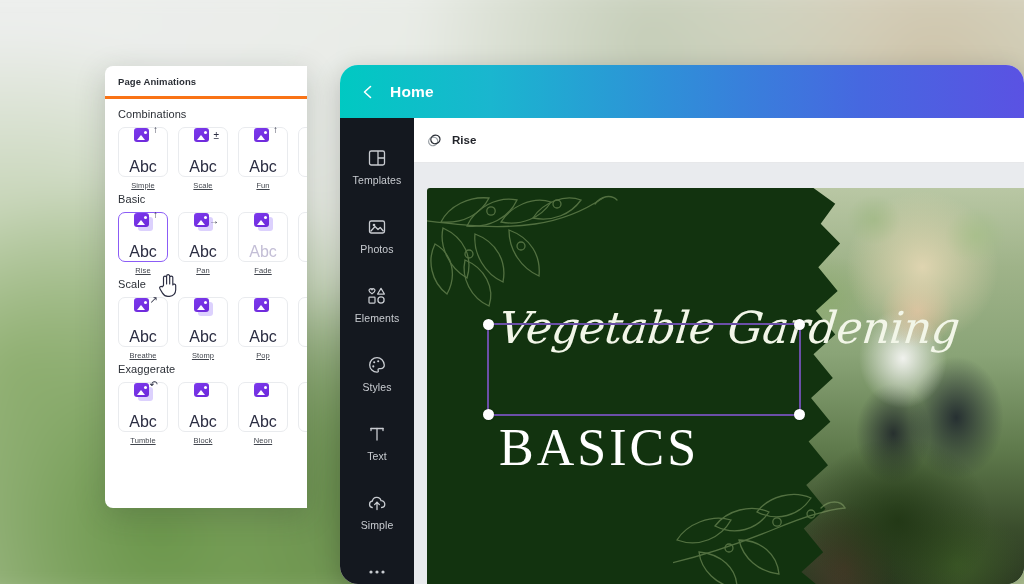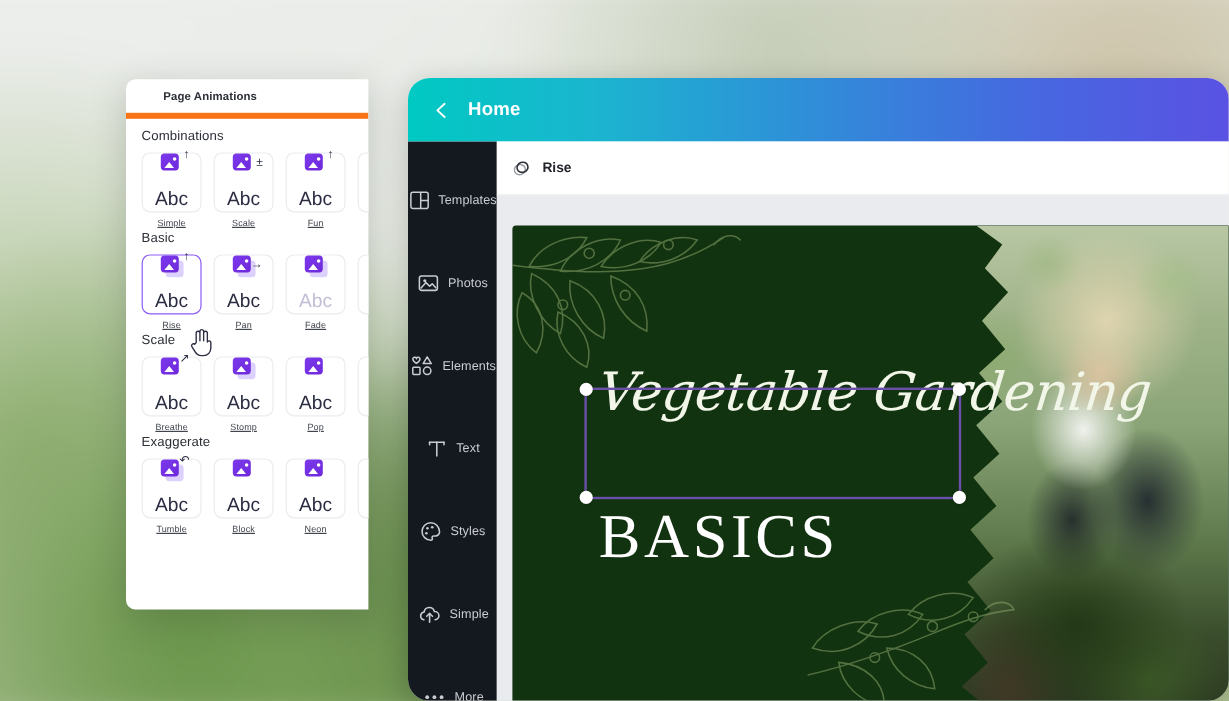--- a/index.html
+++ b/index.html
@@ -49,21 +49,21 @@
   }
 
   
   #tool-rail {
     position: absolute; left: 0; top: 53px; width: 74px; height: 466px;
     background: #14181f;
     padding-top: 14px;
   }
   .rail-item {
     width: 74px; height: 69px;
-    display: flex; align-items: center; justify-content: center;
+    display: flex; flex-direction: column; align-items: center; justify-content: center;
     gap: 6px; cursor: pointer;
   }
   .rail-item svg { display: block; }
   .rail-label { color: #c9ccd1; font-size: 10.5px; letter-spacing: .1px; }
 
   
   #sub-toolbar {
     position: absolute; left: 74px; top: 53px; width: 610px; height: 45px;
     background: #ffffff; border-bottom: 1px solid #e7e8ea;
     display: flex; align-items: center;
@@ -164,22 +164,22 @@
   #animations-panel {
     position: absolute; left: 105px; top: 66px;
     width: 202px; height: 442px;
     background: #ffffff;
     border-radius: 8px 0 0 8px;
     box-shadow: 0 8px 30px rgba(40,50,40,0.22);
     overflow: hidden;
   }
   #panel-header {
     height: 33px; display: flex; align-items: center;
-    padding-left: 31px;
-    border-bottom: 5px solid #f97316;
+    padding-left: 13px;
+    border-bottom: 3px solid #f97316;
   }
   #panel-title { font-size: 9.5px; font-weight: 700; color: #2b2f36; letter-spacing: .1px; }
   #panel-body { padding: 9px 0 0 13px; }
   .group { margin-bottom: 3px; }
   .group-title {
     font-size: 11px; font-weight: 400; color: #2b2f36;
     margin-bottom: 7px; letter-spacing: .1px;
   }
   .tile-row { display: flex; gap: 10px; }
   .tile-wrap { width: 50px; flex: 0 0 50px; }
@@ -262,35 +262,35 @@
       <svg width="22" height="20" viewBox="0 0 22 20">
         <path d="M3 4.2 a1.6 1.6 0 0 1 3 -0.6 a1.6 1.6 0 0 1 3 0.6 c0 1.6 -3 3.6 -3 3.6 s-3 -2 -3 -3.6z" fill="none" stroke="#c9ccd1" stroke-width="1.25"></path>
         <path d="M15 2.4 L18.4 8 L11.6 8 Z" fill="none" stroke="#c9ccd1" stroke-width="1.25" stroke-linejoin="round"></path>
         <rect x="3" y="11" width="6" height="6" rx="0.7" fill="none" stroke="#c9ccd1" stroke-width="1.25"></rect>
         <circle cx="15" cy="14" r="3.1" fill="none" stroke="#c9ccd1" stroke-width="1.25"></circle>
       </svg>
       <span class="rail-label">Elements</span>
     </div>
     <div class="rail-item">
       <svg width="20" height="20" viewBox="0 0 20 20">
+        <path d="M10 2.6 a7.3 7.3 0 1 0 0 14.6 c1.2 0 1.6 -0.8 1.2 -1.6 c-0.5 -1 0.2 -2 1.3 -2 h1.4 a3.4 3.4 0 0 0 3.4 -3.6 C17 5.7 13.9 2.6 10 2.6z" fill="none" stroke="#c9ccd1" stroke-width="1.3"></path>
+        <circle cx="7.2" cy="7.3" r="1.05" fill="#c9ccd1"></circle>
+        <circle cx="11.2" cy="6.3" r="1.05" fill="#c9ccd1"></circle>
+        <circle cx="6.3" cy="11.4" r="1.05" fill="#c9ccd1"></circle>
+      </svg>
+      <span class="rail-label">Styles</span>
+    </div>
+    <div class="rail-item">
+      <svg width="20" height="20" viewBox="0 0 20 20">
         <line x1="4" y1="4.5" x2="16" y2="4.5" stroke="#c9ccd1" stroke-width="1.3" stroke-linecap="round"></line>
         <line x1="10" y1="4.5" x2="10" y2="16" stroke="#c9ccd1" stroke-width="1.3" stroke-linecap="round"></line>
         <line x1="4" y1="4.5" x2="4" y2="6.6" stroke="#c9ccd1" stroke-width="1.3" stroke-linecap="round"></line>
         <line x1="16" y1="4.5" x2="16" y2="6.6" stroke="#c9ccd1" stroke-width="1.3" stroke-linecap="round"></line>
       </svg>
       <span class="rail-label">Text</span>
-    </div>
-    <div class="rail-item">
-      <svg width="20" height="20" viewBox="0 0 20 20">
-        <path d="M10 2.6 a7.3 7.3 0 1 0 0 14.6 c1.2 0 1.6 -0.8 1.2 -1.6 c-0.5 -1 0.2 -2 1.3 -2 h1.4 a3.4 3.4 0 0 0 3.4 -3.6 C17 5.7 13.9 2.6 10 2.6z" fill="none" stroke="#c9ccd1" stroke-width="1.3"></path>
-        <circle cx="7.2" cy="7.3" r="1.05" fill="#c9ccd1"></circle>
-        <circle cx="11.2" cy="6.3" r="1.05" fill="#c9ccd1"></circle>
-        <circle cx="6.3" cy="11.4" r="1.05" fill="#c9ccd1"></circle>
-      </svg>
-      <span class="rail-label">Styles</span>
     </div>
     <div class="rail-item">
       <svg width="22" height="20" viewBox="0 0 22 20">
         <path d="M6.2 14.5 A3.3 3.3 0 0 1 6.4 8 A4.4 4.4 0 0 1 15 7.6 A3.4 3.4 0 0 1 15.6 14.5" fill="none" stroke="#c9ccd1" stroke-width="1.3" stroke-linecap="round"></path>
         <line x1="11" y1="16.5" x2="11" y2="9.3" stroke="#c9ccd1" stroke-width="1.3" stroke-linecap="round"></line>
         <path d="M8.6 11.6 L11 9.2 L13.4 11.6" fill="none" stroke="#c9ccd1" stroke-width="1.3" stroke-linecap="round" stroke-linejoin="round"></path>
       </svg>
       <span class="rail-label">Simple</span>
     </div>
     <div class="rail-item">

